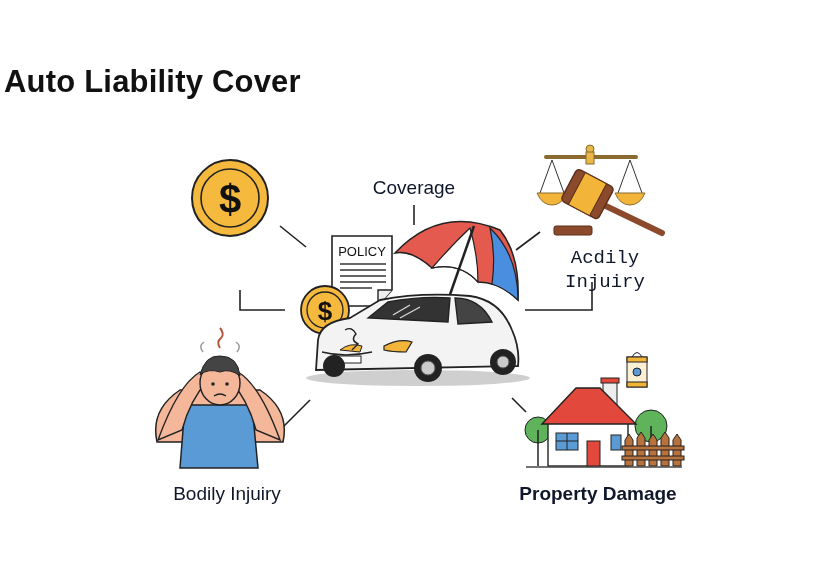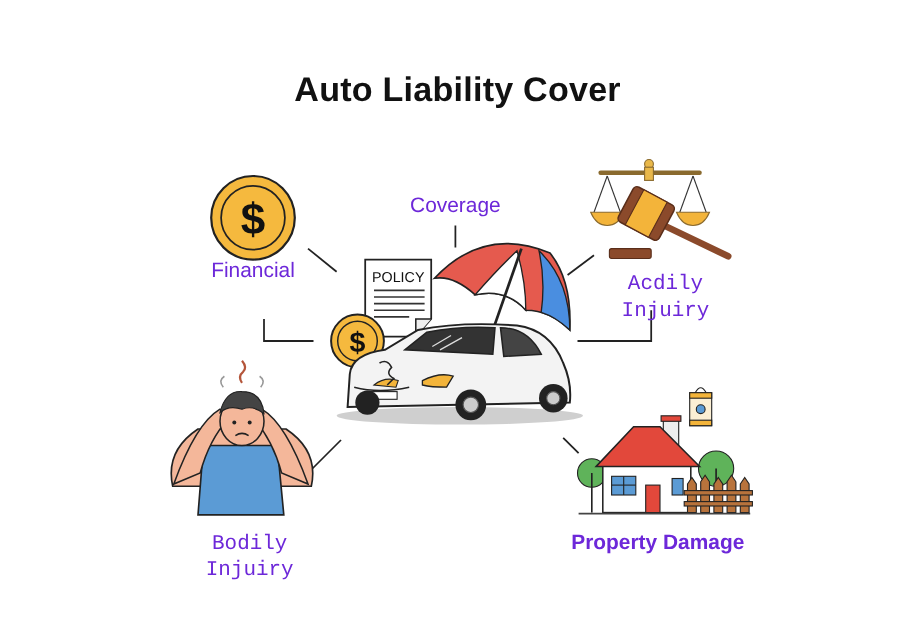--- a/index.html
+++ b/index.html
@@ -1,18 +1,18 @@
 <!DOCTYPE html>
 <html><head>
 <meta charset="utf-8">
 <style>
   html, body { margin: 0; padding: 0; background: #ffffff; }
   body { width: 828px; height: 580px; position: relative; overflow: hidden; font-family: "Liberation Sans", sans-serif; color: #111; }
-  .title { position: absolute; left: 4px; right: 0; top: 64px; text-align: center; font-size: 31px; font-weight: bold; letter-spacing: 0.2px; }
-  .label { position: absolute; font-size: 19px; color: #6d28d9; text-align: center; line-height: 24px; }
+  .title { position: absolute; left: 4px; right: 0; top: 64px; font-size: 31px; font-weight: bold; letter-spacing: 0.2px; }
+  .label { position: absolute; font-size: 19px; color: #0f172a; text-align: center; line-height: 24px; }
   svg.art { position: absolute; left: 0; top: 0; }
 </style>
 </head>
 <body>
 
 <div class="title">Auto Liability Cover</div>
 
 <svg class="art" width="828" height="580" viewBox="0 0 828 580">
 
   <g stroke="#222" stroke-width="1.6" fill="none">
@@ -138,17 +138,16 @@
       <path d="M673 440 L677 434 L681 440 V466 H673 Z"></path>
       <rect x="622" y="446" width="62" height="4"></rect>
       <rect x="622" y="456" width="62" height="4"></rect>
     </g>
     <line x1="526" y1="467" x2="682" y2="467" stroke="#444" stroke-width="1.6"></line>
   </g>
 </svg>
 
 <div class="label" style="left:344px; top:176px; width:140px; font-size:19px;">Coverage</div>
 <div class="label" style="left:160px; top:235px; width:140px;">
-  <div>Financial</div>
 </div>
 <div class="label" style="left:530px; top:246px; width:150px;font-family:Liberation Mono, monospace;">Acdily Injuiry</div>
-<div class="label" style="left:152px; top:482px; width:150px;font-family:Liberation Mono, monospace;">Bodily Injuiry</div>
+<div class="label" style="left:152px; top:482px; width:150px;">Bodily Injuiry</div>
 <div class="label" style="left:508px; top:482px; width:180px;font-weight:bold;">Property Damage</div>
 
 </body></html>

